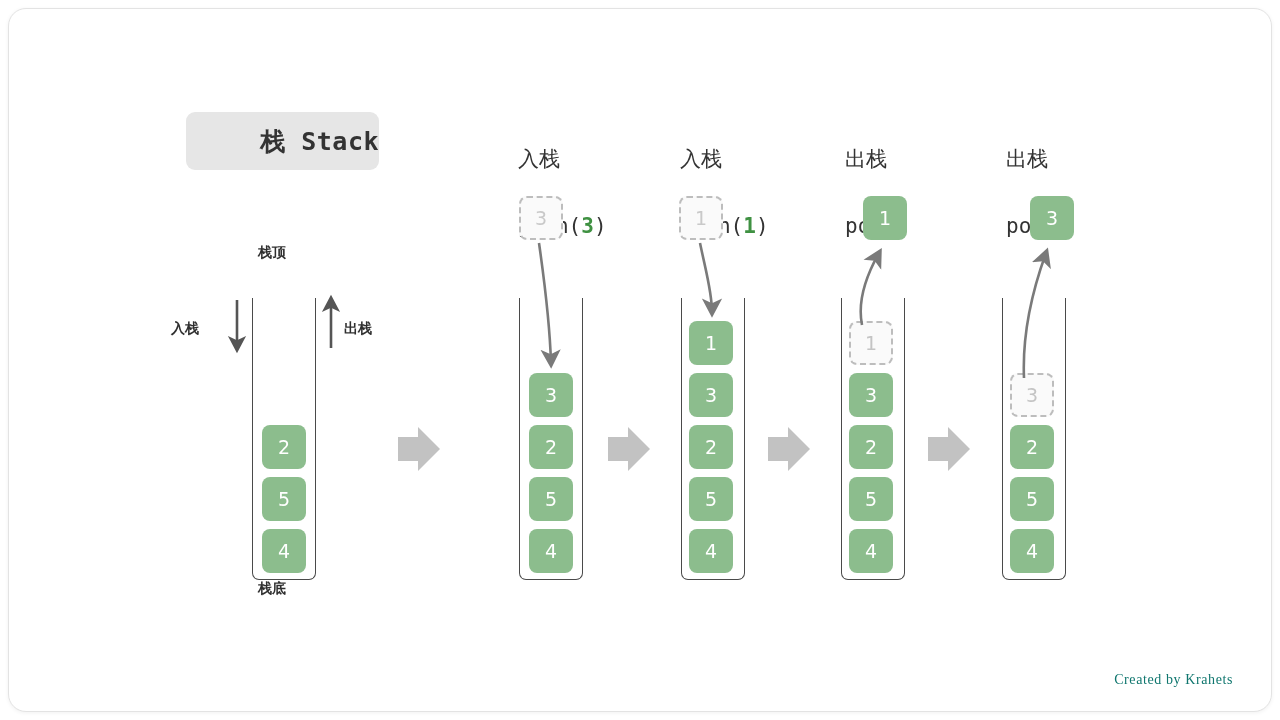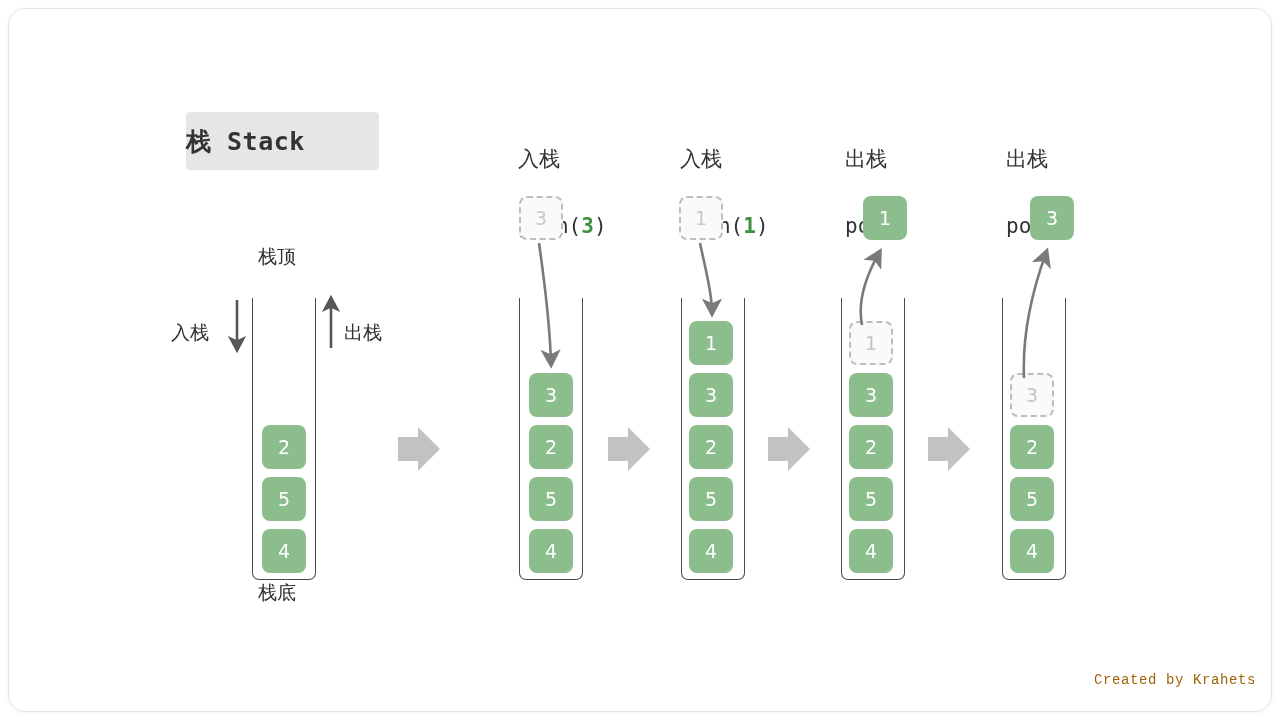--- a/index.html
+++ b/index.html
@@ -36,40 +36,40 @@
   }
 
   
   #title-chip {
     position: absolute;
     left: 186px;
     top: 112px;
     width: 193px;
     height: 58px;
     background: #e6e6e6;
-    border-radius: 4px;
+    border-radius: 9px;
     display: flex;
     align-items: center;
-    justify-content: flex-start;
+    justify-content: flex-end;
   }
   #title-chip .title-text {
     font-family: "DejaVu Sans Mono", "Liberation Mono", monospace;
     font-size: 25px;
     font-weight: 700;
     color: #333333;
     letter-spacing: 0.5px;
     white-space: pre;
   }
 
   
   .cn-label {
     position: absolute;
     font-family: "DejaVu Sans", "Liberation Sans", sans-serif;
-    font-size: 19px;
-    font-weight: 400;
+    font-size: 14px;
+    font-weight: 700;
     color: #2f2f2f;
     white-space: pre;
   }
 
   
   .col-head {
     position: absolute;
     width: 170px;
     text-align: left;
     white-space: pre;
@@ -150,25 +150,25 @@
   #arrows {
     position: absolute;
     left: 0; top: 0;
     width: 1280px; height: 720px;
     pointer-events: none;
   }
 
   
   #watermark {
     position: absolute;
-    right: 24px;
+    right: 47px;
     bottom: 32px;
-    font-family: Liberation Mono, monospace;
+    font-family: Liberation Serif, serif;
     font-size: 14px;
-    color: #a16207;
+    color: #0f766e;
     letter-spacing: 0.6px;
     white-space: pre;
   }
 </style>
 </head>
 <body>
 
 <div id="canvas">
   <div id="card"></div>
 

